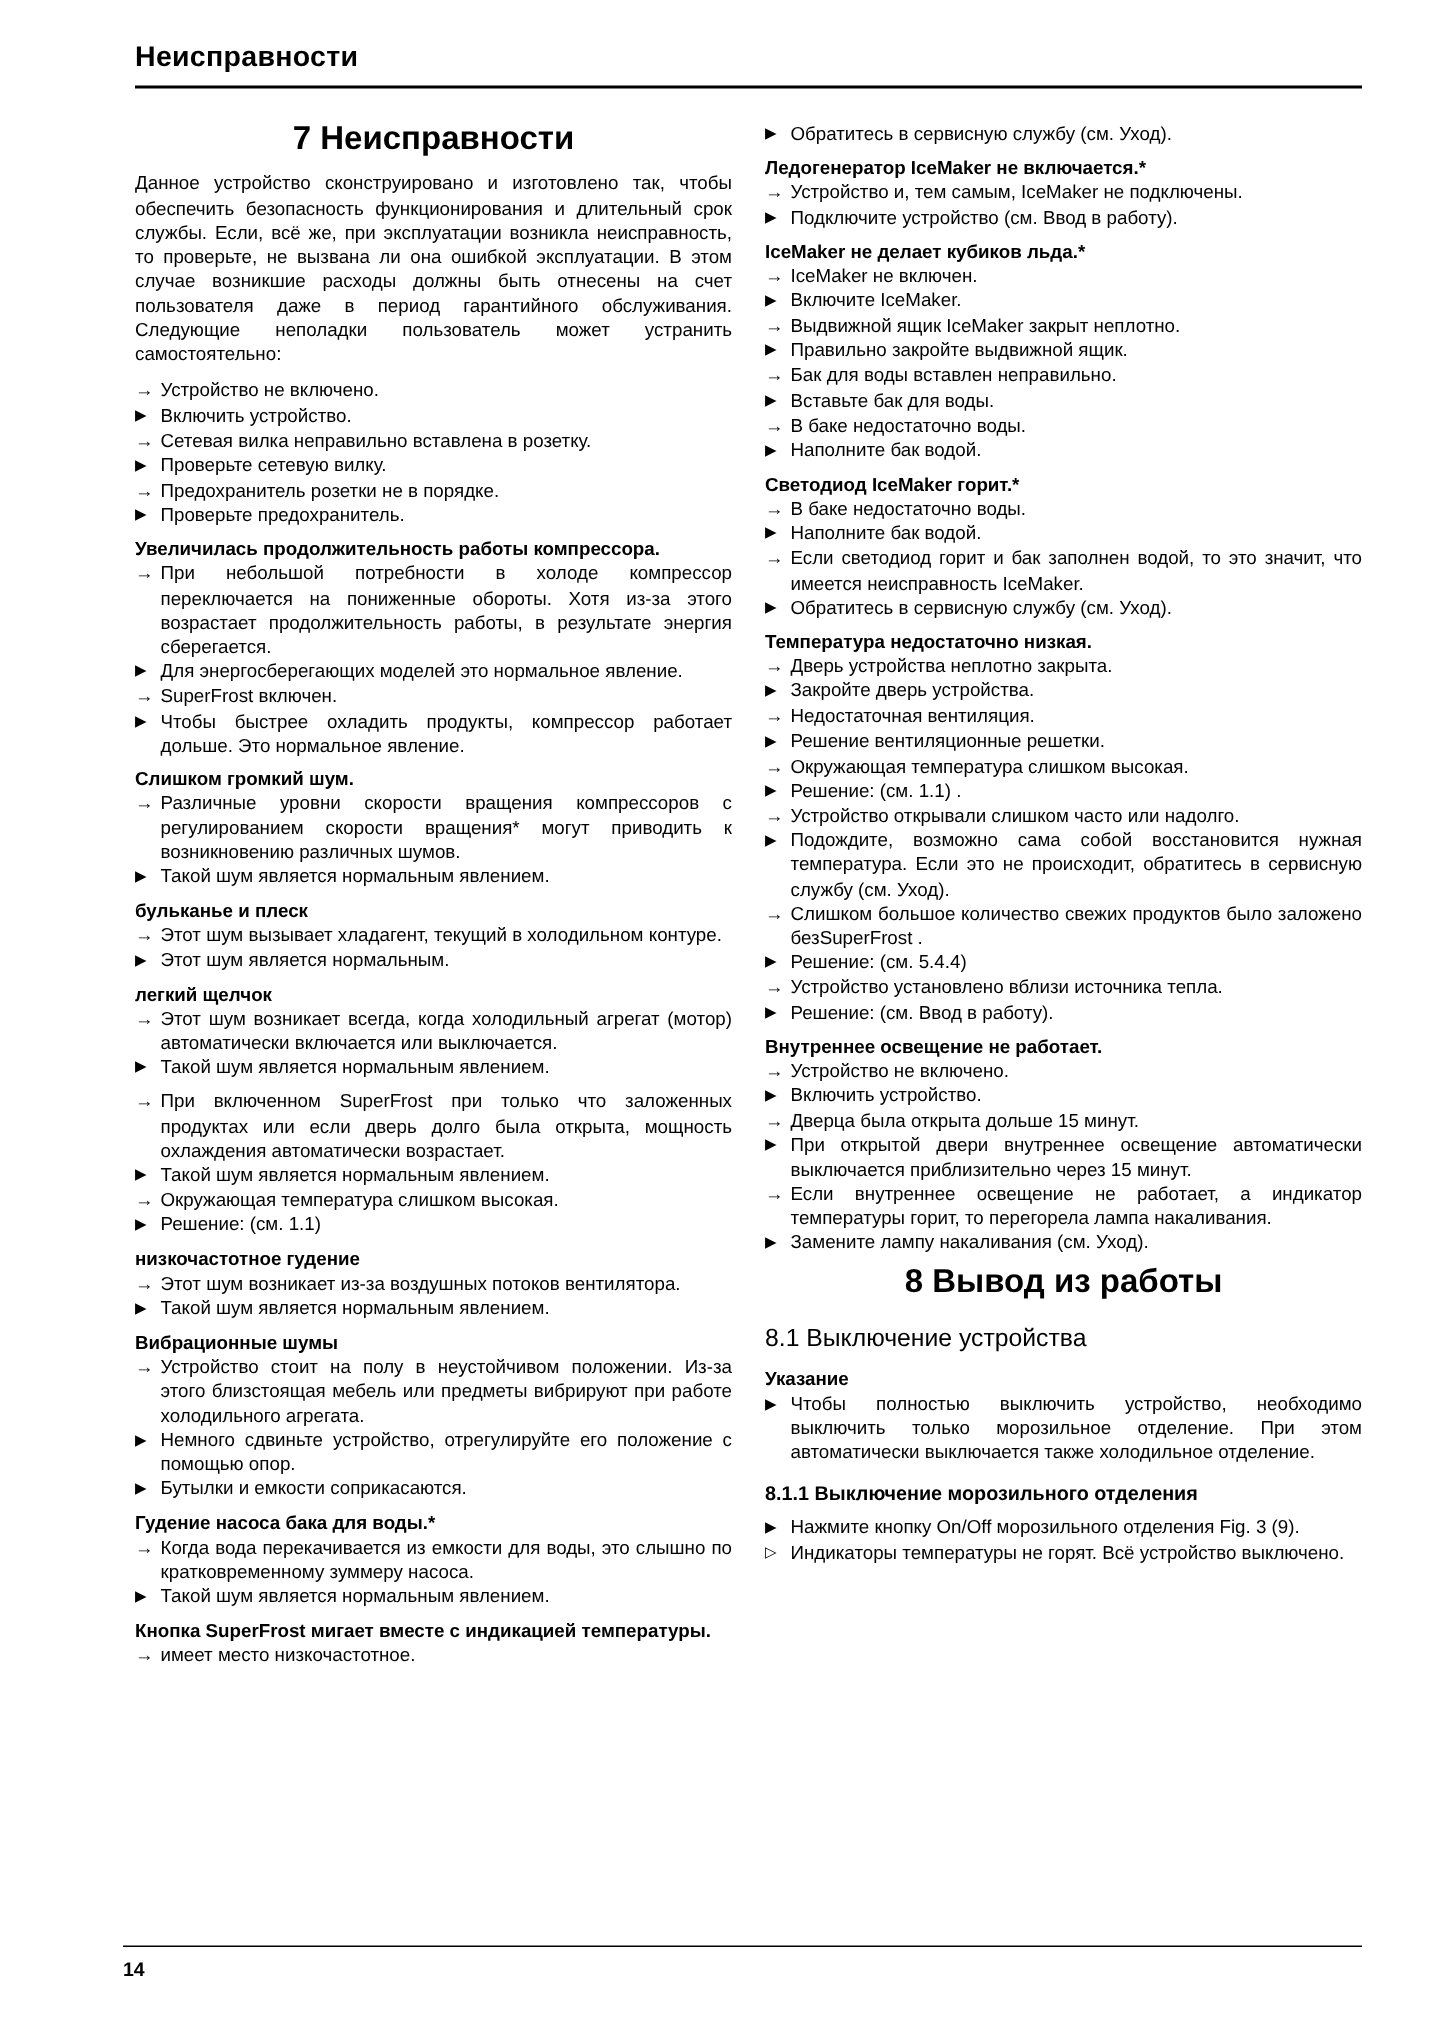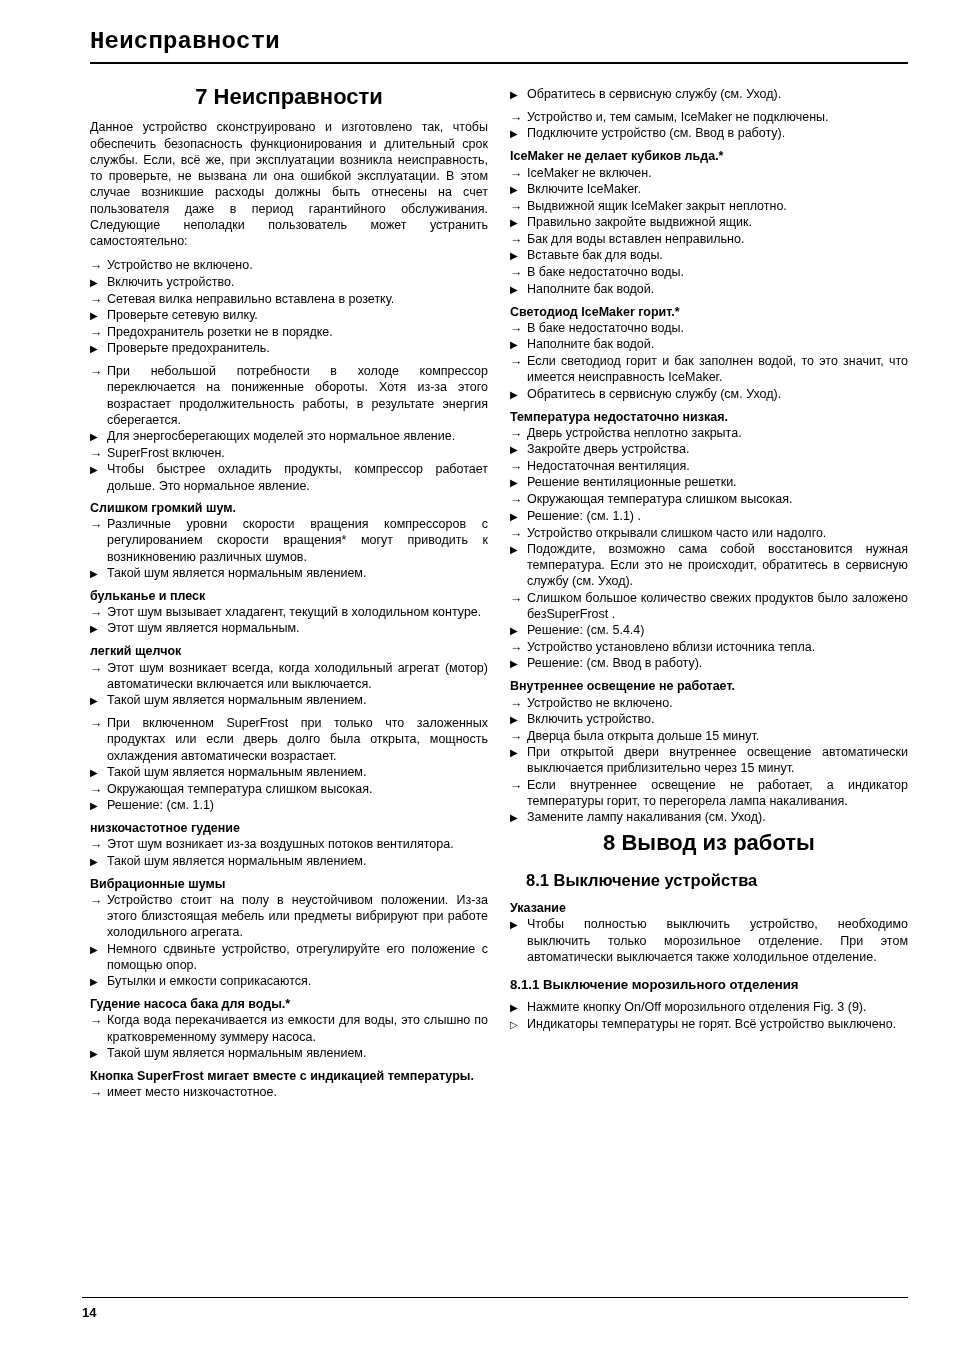--- a/index.html
+++ b/index.html
@@ -4,26 +4,26 @@
 <style>
   * { box-sizing: border-box; }
   html, body { margin: 0; padding: 0; }
   body {
     width: 954px; height: 1350px;
     background: #ffffff; color: #000000;
     font-family: "Liberation Sans", sans-serif;
     position: relative; overflow: hidden;
   }
   .page { padding: 28px 46px 0 90px; }
-  .header-title { font-size: 24px; font-weight: bold; letter-spacing: 0.2px; font-family: Liberation Mono, monospace; }
+  .header-title { font-size: 19px; font-weight: bold; letter-spacing: 0.2px; }
   .header-rule { border: none; border-top: 2px solid #000; margin: 7px 0 16px 0; }
   .columns { display: flex; gap: 22px; align-items: flex-start; }
   .col { flex: 1 1 0; font-size: 12.5px; line-height: 1.3; }
   .h1 { font-size: 22px; font-weight: bold; margin: 4px 0 10px 0; line-height: 1.15; text-align: center; }
-  .h2 { font-size: 16.5px; font-weight: bold; margin: 16px 0 9px 16px; line-height: 1.2; }
+  .h2 { font-size: 16.5px; font-weight: normal; margin: 16px 0 9px 0; line-height: 1.2; }
   .h3 { font-size: 13.2px; font-weight: bold; margin: 12px 0 5px 0; line-height: 1.2; }
   .para { text-align: justify; margin: 0 0 8px 0; }
   .section { margin: 6px 0 0 0; }
   .section-heading { font-weight: bold; text-align: left; }
   .item { display: flex; }
   .bullet { flex: 0 0 17px; }
   .bullet.arrow { font-size: 12.5px; }
   .bullet.action, .bullet.result { font-size: 10px; line-height: 16px; padding-top: 1px; }
   .item-text { flex: 1 1 auto; text-align: justify; }
   .footer { position: absolute; left: 82px; right: 46px; bottom: 30px; }
@@ -60,20 +60,21 @@
           <div class="item">
             <span class="bullet arrow">→</span>
             <span class="item-text">Предохранитель розетки не в порядке.</span>
           </div>
           <div class="item">
             <span class="bullet action">▶</span>
             <span class="item-text">Проверьте предохранитель.</span>
           </div>
         </div>
         <div class="section">
+          <div class="section-heading">Увеличилась продолжительность работы компрессора.</div>
           <div class="item">
             <span class="bullet arrow">→</span>
             <span class="item-text">При небольшой потребности в холоде компрессор переключается на пониженные обороты. Хотя из-за этого возрастает продолжительность работы, в результате энергия сберегается.</span>
           </div>
           <div class="item">
             <span class="bullet action">▶</span>
             <span class="item-text">Для энергосберегающих моделей это нормальное явление.</span>
           </div>
           <div class="item">
             <span class="bullet arrow">→</span>
@@ -181,20 +182,21 @@
         </div>
       </div>
     <div class="col" id="col-right">
         <div class="section">
           <div class="item">
             <span class="bullet action">▶</span>
             <span class="item-text">Обратитесь в сервисную службу  (см. Уход).</span>
           </div>
         </div>
         <div class="section">
+          <div class="section-heading">Ледогенератор IceMaker не включается.*</div>
           <div class="item">
             <span class="bullet arrow">→</span>
             <span class="item-text">Устройство и, тем самым, IceMaker не подключены.</span>
           </div>
           <div class="item">
             <span class="bullet action">▶</span>
             <span class="item-text">Подключите устройство (см. Ввод в работу).</span>
           </div>
         </div>
         <div class="section">

